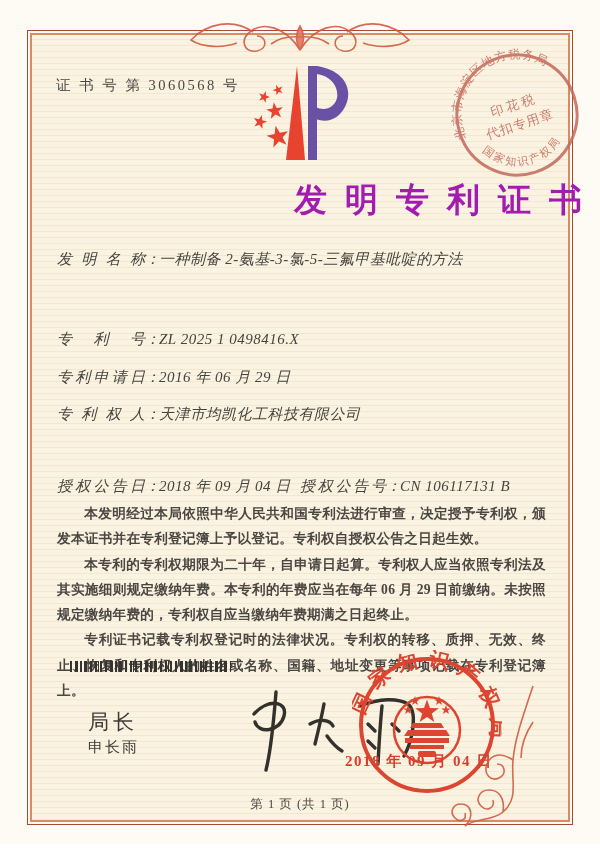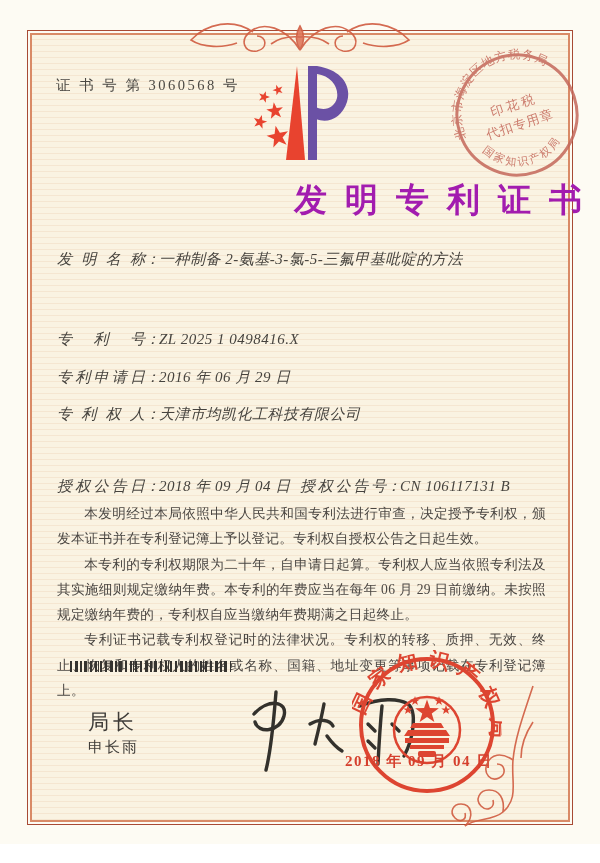--- a/index.html
+++ b/index.html
@@ -32,20 +32,21 @@
   .field-row { left:57px; width:488px; font-size:15px; color:#46433e;font-style:italic; }
   .flabel { display:inline-block; width:88px; text-align:justify; text-align-last:justify; vertical-align:top; }
   .fcolon { display:inline-block; width:14px; }
   .fvalue { letter-spacing:0.5px; }
   .pair2 { position:absolute; left:243px; top:0; white-space:nowrap; }
   .pair2 .flabel { width:86px; }
   #paragraphs {
     left:57px; top:501px; width:489px;
     font-size:13.6px; line-height:1.86; color:#4a4642;
     text-align:justify;
+    font-weight:bold;
   }
   #paragraphs p { text-indent:2em; letter-spacing:0.3px; }
   #barcode {
     left:70px; top:661px; width:161px; height:11px;
     background:
       repeating-linear-gradient(90deg,#35332f 0 1px,transparent 1px 7px),
       repeating-linear-gradient(90deg,#35332f 0 2px,transparent 2px 5px);
   }
   #signer-title { left:88px; top:708px; font-size:21px; color:#3e3b37; letter-spacing:4px;
     font-family:"Liberation Sans","DejaVu Sans",sans-serif; }
@@ -189,14 +190,15 @@
   <svg id="corner-flourish" class="abs" width="92" height="148" viewBox="0 0 92 148">
     <g fill="none" stroke="#d05c41" stroke-width="1.6" opacity="0.9">
       <path d="M86,4 C76,34 68,56 66,78 C64,100 72,116 56,130 C46,139 28,136 18,144"></path>
       <path d="M66,78 C54,70 44,72 40,82 C36,92 44,100 52,96 C60,92 58,82 50,82"></path>
       <path d="M56,130 C58,116 52,108 42,108 C32,108 28,118 34,124 C40,130 48,126 46,118"></path>
       <path d="M18,144 C28,134 24,122 14,122 C6,122 2,130 8,136 C13,141 20,138 18,131"></path>
       <path d="M86,40 C78,52 74,64 74,76"></path>
     </g>
   </svg>
 
+  <div id="footer-page" class="abs">第 1 页 (共 1 页)</div>
 
 </div>
 
 </body></html>

